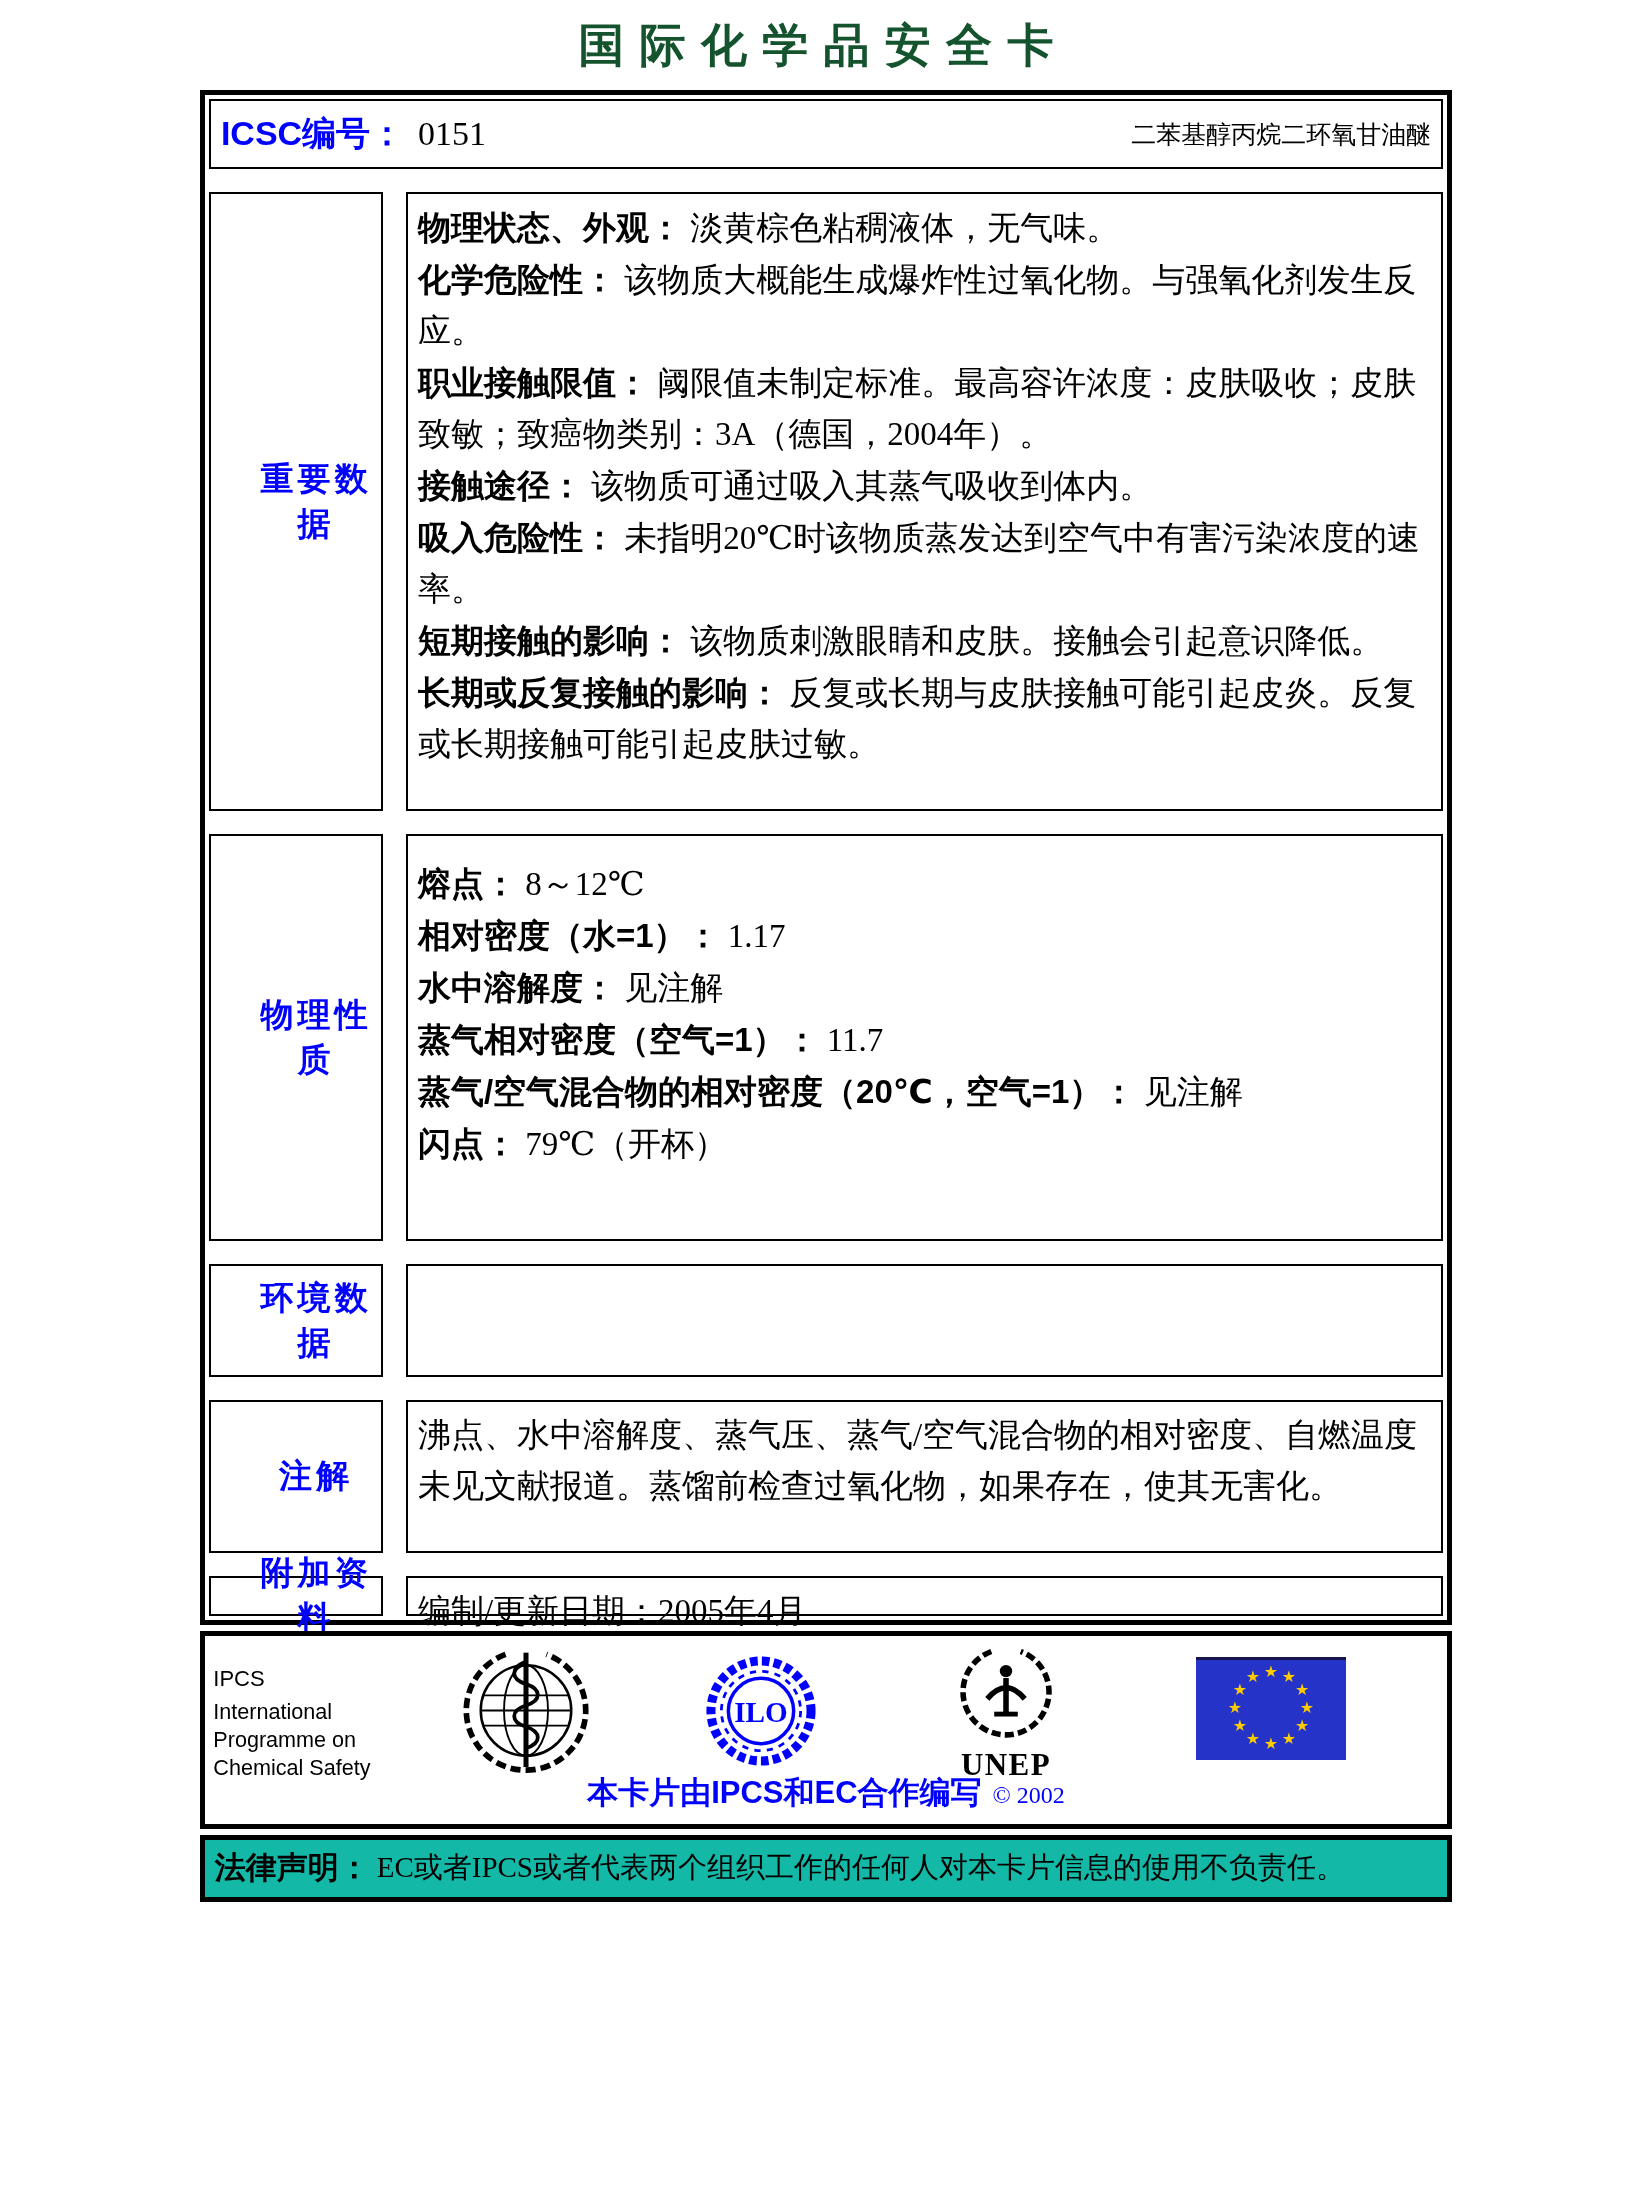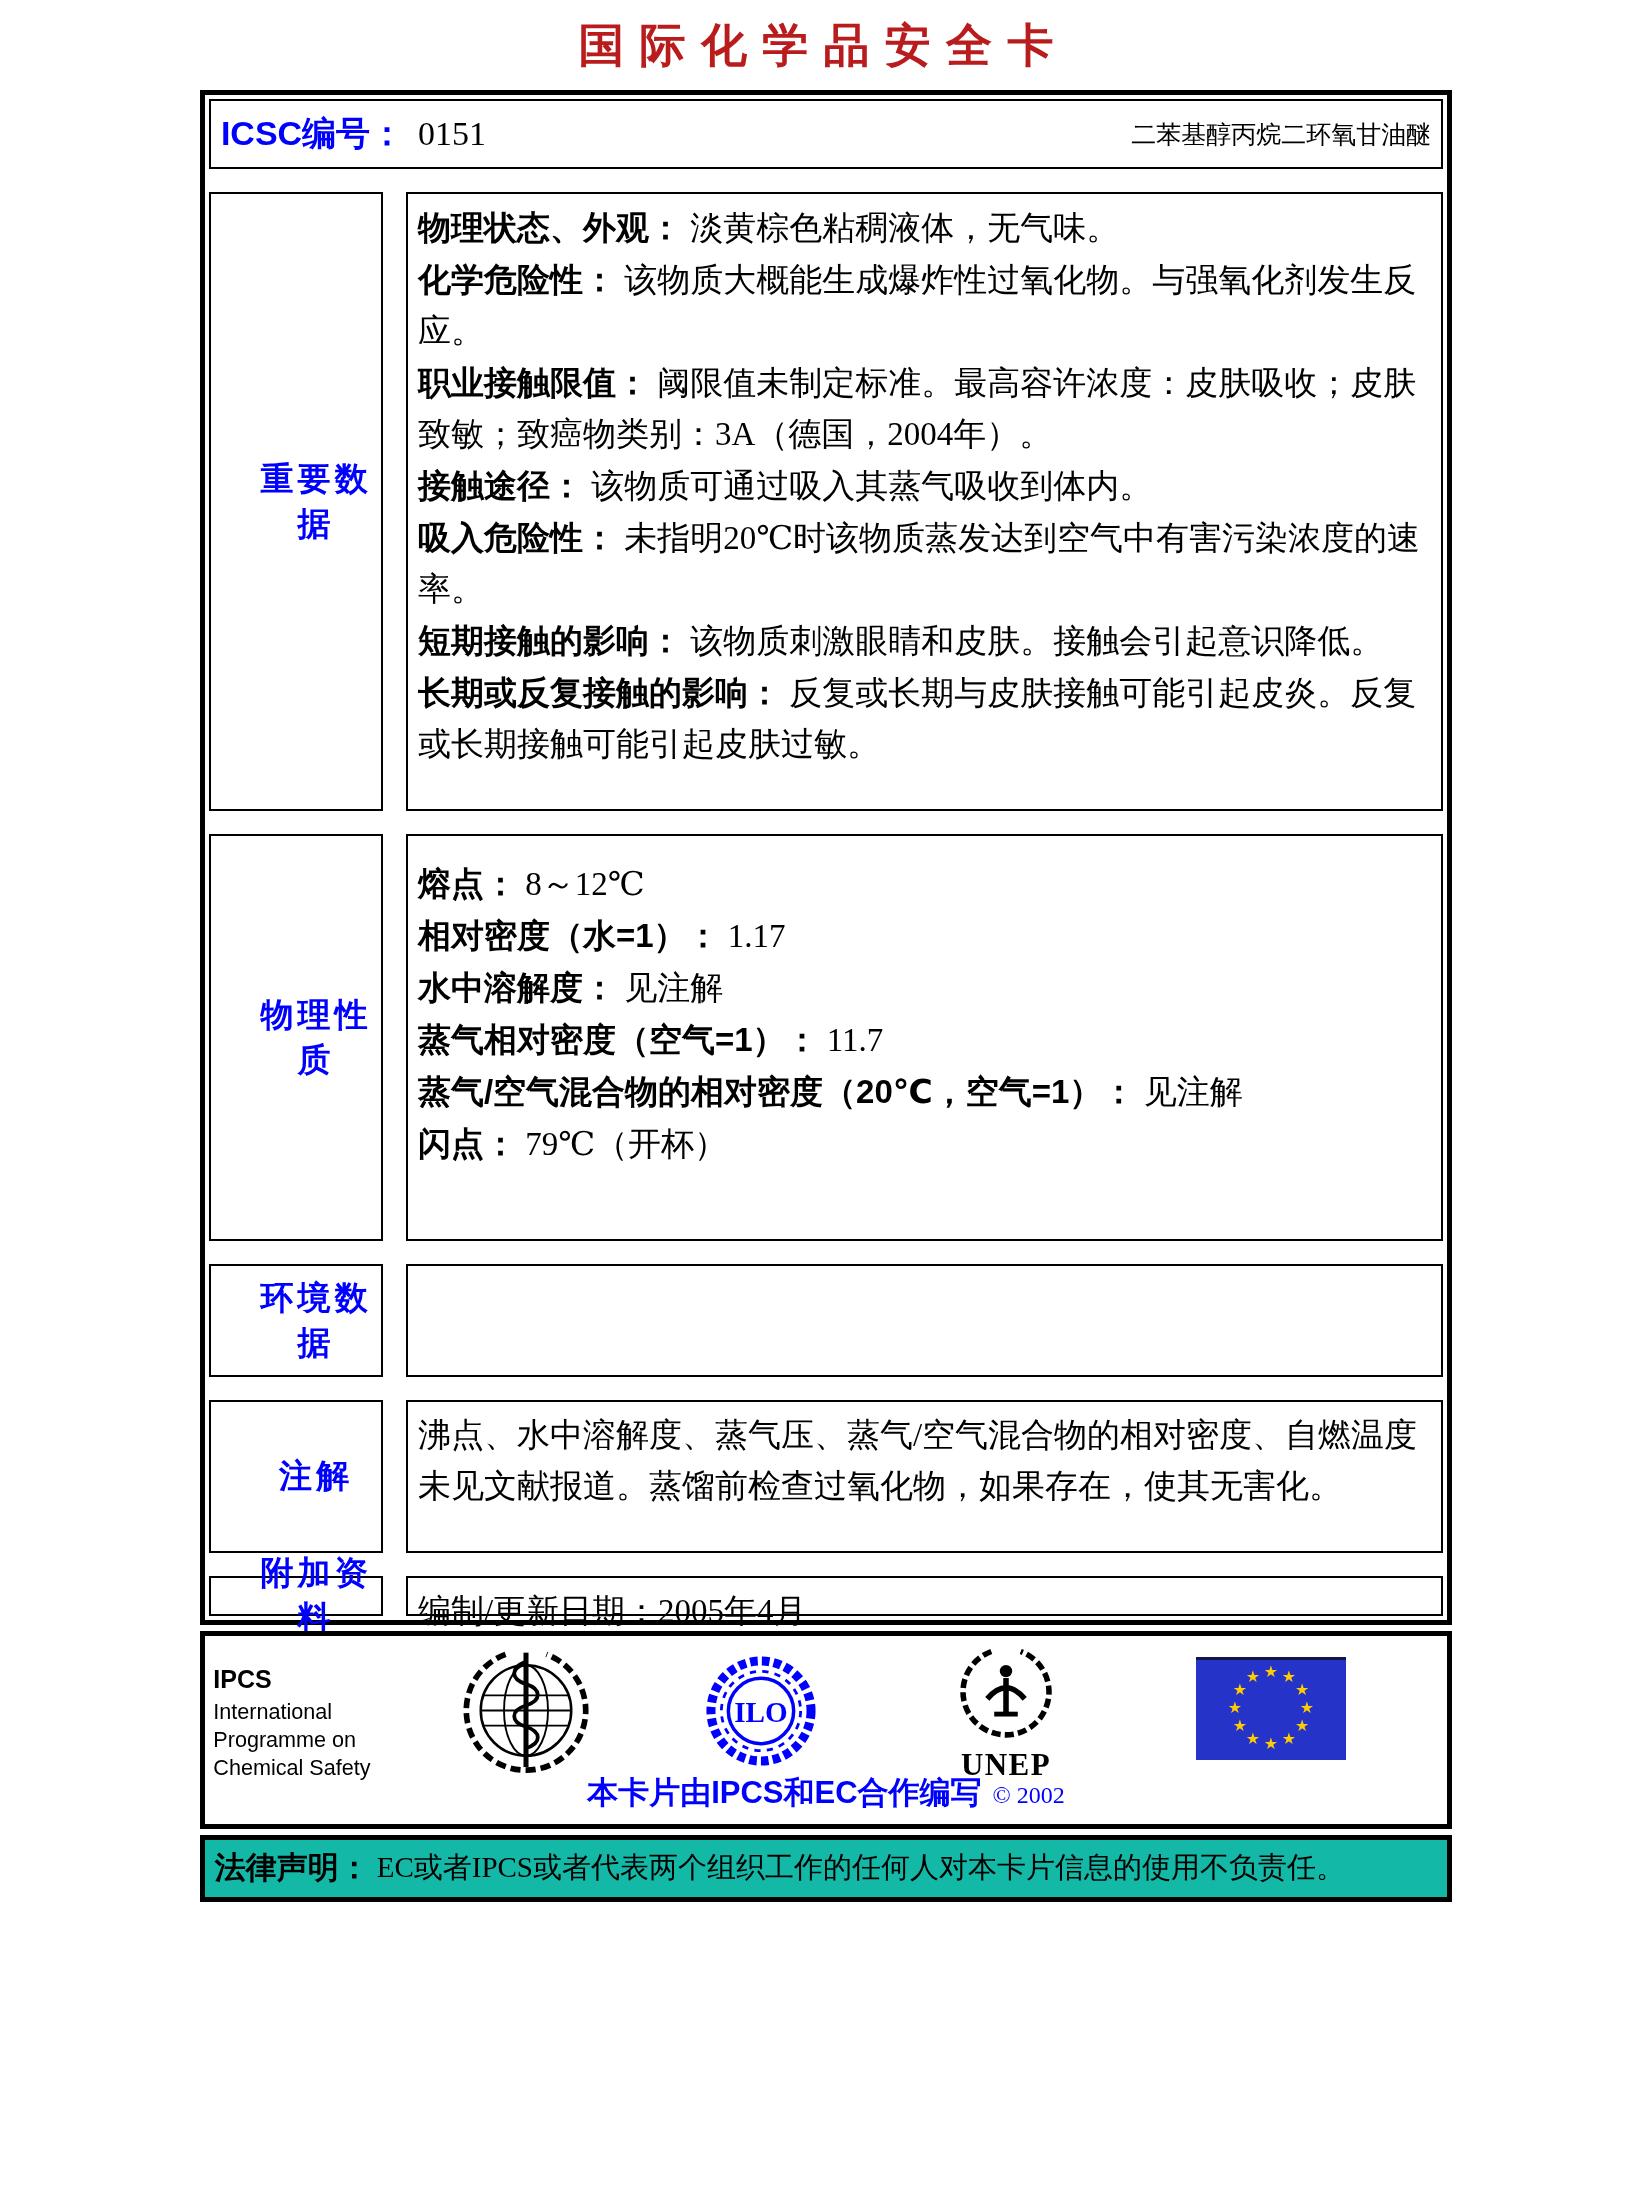--- a/index.html
+++ b/index.html
@@ -6,21 +6,21 @@
   html,body { margin:0; padding:0; }
   body {
     width: 1647px; height: 2205px;
     background: #ffffff;
     font-family: "Liberation Serif", "DejaVu Serif", serif;
     color:#000;
   }
   .page-title {
     margin: 18px 0 0 0;
     text-align: center;
-    color: #b91c1c;
+    color: #14532d;
     font-family: "Liberation Sans", "DejaVu Sans", sans-serif;
     font-weight: bold;
     font-size: 46px;
     line-height: 54px;
     letter-spacing: 15.3px;
   }
   .tables-wrap { width: 1252px; margin: 18px 0 0 200px; }
 
   
   .main-table {
@@ -69,21 +69,21 @@
     width: 1252px; height: 198px;
     border: 5.6px solid #000;
     margin-top: 5.6px;
     position: relative;
     background:#fff;
   }
   .ipcs-block {
     position:absolute; left:8.3px; top:24px;
     font-family:"Liberation Sans","DejaVu Sans",sans-serif;
   }
-  .ipcs-acro { font-size:25px; font-weight:bold; line-height:38px; }
+  .ipcs-acro { font-size:22px; font-weight:normal; line-height:38px; }
   .ipcs-line { font-size:21.6px; line-height:28px; }
   .who-logo  { position:absolute; left:255px; top:5.6px; }
   .ilo-logo  { position:absolute; left:499px; top:18px; }
   .unep-block{ position:absolute; left:749px; top:5.6px; width:104px; text-align:center; }
   .unep-label{ font-family:"Liberation Serif","DejaVu Serif",serif; font-weight:bold;
                font-size:31px; letter-spacing:1.4px; line-height:33px; }
   .eu-flag   { position:absolute; left:991px; top:21px; width:150px; height:103px;
                background:#2533C8; border-top:3.5px solid #15154a; }
   .tagline   { position:absolute; left:0; right:0; bottom:9.7px; text-align:center; color:#0000FF; }
   .tagline-main { font-family:"Liberation Sans","DejaVu Sans",sans-serif;

